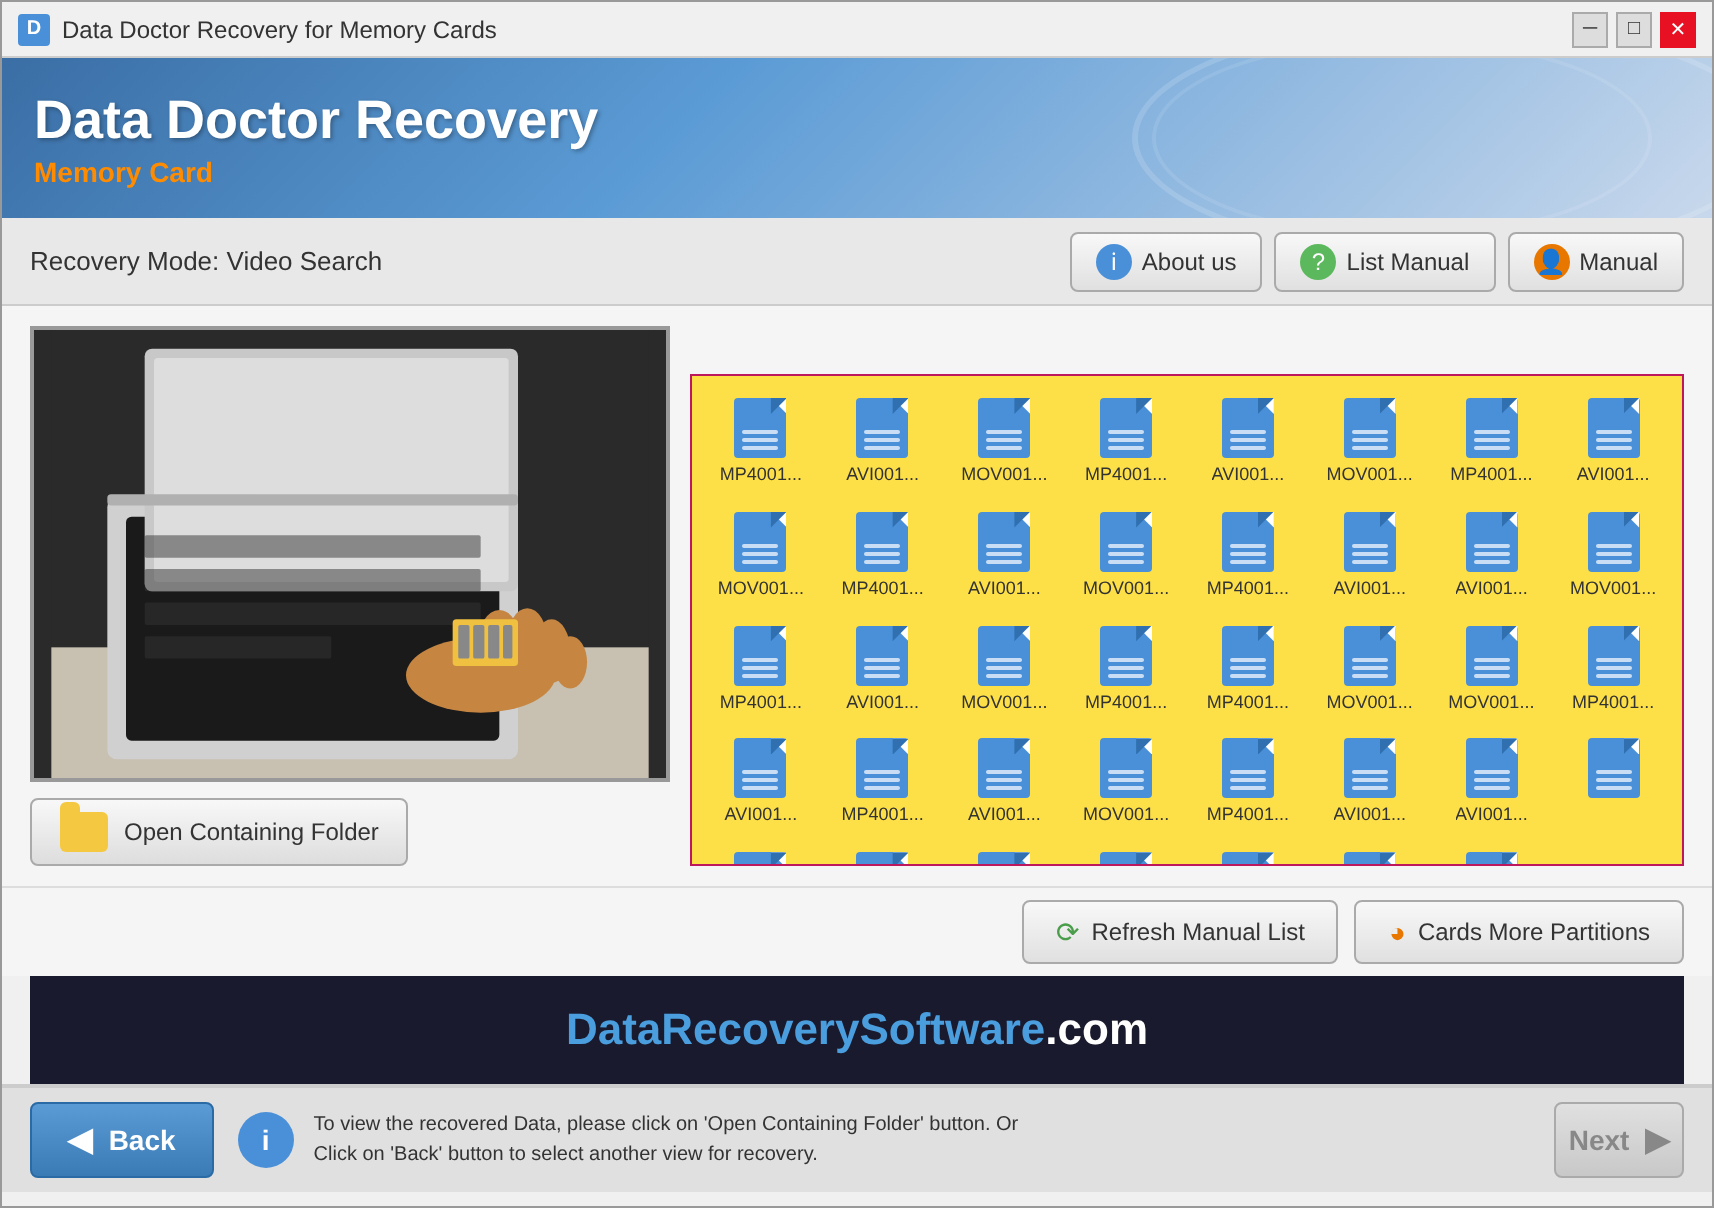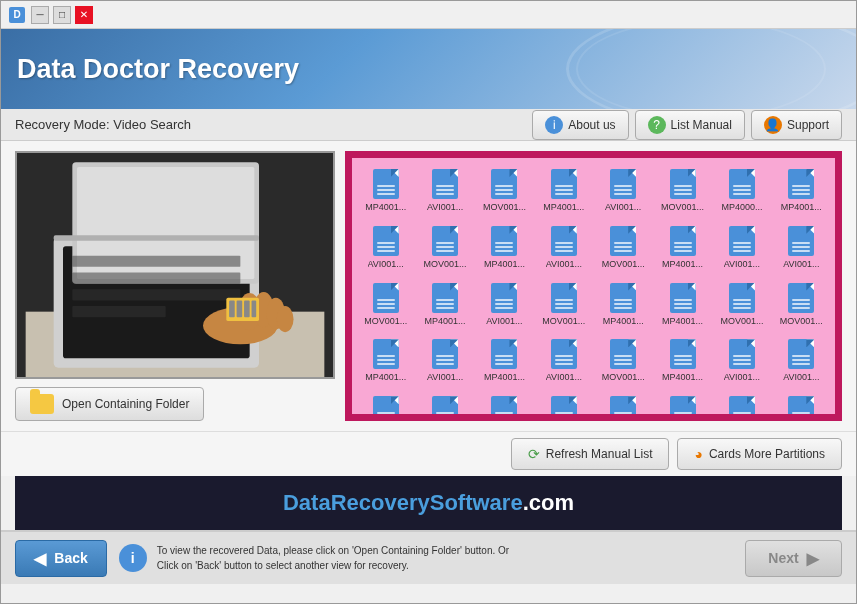--- a/index.html
+++ b/index.html
@@ -111,21 +111,21 @@
       top: -10px;
       width: 250px;
       height: 100px;
       border: 2px solid rgba(255,255,255,0.1);
       border-radius: 50%;
     }
 
     
     .toolbar {
       background: #e8e8e8;
-      height: 32px;
+      height: 44px;
       display: flex;
       align-items: center;
       padding: 0 14px;
       border-bottom: 1px solid #ccc;
     }
     .toolbar-mode {
       font-size: 13px;
       color: #333;
       flex: 1;
     }
@@ -217,25 +217,26 @@
       left: 0;
       width: 10px;
       height: 5px;
       background: #f5c842;
       border-radius: 3px 3px 0 0;
     }
 
     
     .file-grid-panel {
       flex: 1;
-      background: #f9a8d4;
-      border: 7px solid #be185d;
+      background: #fde047;
+      border: 1px solid #be185d;
       overflow-y: scroll;
       overflow-x: hidden;
       padding: 6px;
+      margin-top: 24px;
     }
     .file-grid {
       display: grid;
       grid-template-columns: repeat(8, 1fr);
       gap: 4px;
     }
     .file-item {
       display: flex;
       flex-direction: column;
       align-items: center;
@@ -391,21 +392,21 @@
     }
     .footer-text {
       font-size: 10px;
       color: #333;
       line-height: 1.5;
     }
     .next-btn {
       display: flex;
       align-items: center;
       gap: 8px;
-      padding: 8px 22px;
+      padding: 8px 6px;
       background: linear-gradient(to bottom, #e0e0e0, #c8c8c8);
       border: 1px solid #aaa;
       border-radius: 4px;
       cursor: pointer;
       font-size: 14px;
       font-weight: bold;
       color: #888;
     }
 
     
@@ -417,51 +418,53 @@
     .refresh-icon { display: inline-block; font-size: 14px; color: #4a9d4a; }
     .pie-icon { display: inline-block; font-size: 14px; color: #e87700; }
 
     .chevron { font-size: 16px; }
   </style>
 </head>
 <body>
 
 <div class="titlebar">
   <div class="titlebar-icon">D</div>
+  <span class="titlebar-title">Data Doctor Recovery for Memory Cards</span>
   <div class="titlebar-controls">
     <div class="titlebar-btn">─</div>
     <div class="titlebar-btn">□</div>
     <div class="titlebar-btn">✕</div>
   </div>
 </div>
 
 <div class="header-band">
   <div class="header-logo">
     <span class="header-logo-main">Data  Doctor  Recovery</span>
+    <span class="header-logo-sub">Memory Card</span>
   </div>
   <div class="header-decorations">
     <div class="header-curve"></div>
     <div class="header-curve2"></div>
   </div>
 </div>
 
 <div class="toolbar">
   <span class="toolbar-mode">Recovery Mode: Video Search</span>
   <div class="toolbar-buttons">
     <button class="toolbar-action-btn">
       <span class="btn-icon-circle blue-circle">ℹ</span>
       <span>About us</span>
     </button>
     <button class="toolbar-action-btn">
       <span class="btn-icon-circle green-circle">?</span>
       <span>List Manual</span>
     </button>
     <button class="toolbar-action-btn">
       <span class="btn-icon-circle orange-circle">👤</span>
-      <span>Support</span>
+      <span>Manual</span>
     </button>
   </div>
 </div>
 
 <div class="main-content">
 
   <div class="left-panel">
     <div class="preview-image">
       <svg class="laptop-svg" viewBox="0 0 320 240" xmlns="http://www.w3.org/2000/svg">
 
@@ -567,32 +570,20 @@
           <div class="file-icon">
             <div class="file-icon-shape">
               <div class="file-icon-lines">
                 <div class="file-icon-line"></div>
                 <div class="file-icon-line"></div>
                 <div class="file-icon-line"></div>
               </div>
             </div>
           </div>
           <div class="file-name">MOV001...</div>
-        </div>
-        <div class="file-item">
-          <div class="file-icon">
-            <div class="file-icon-shape">
-              <div class="file-icon-lines">
-                <div class="file-icon-line"></div>
-                <div class="file-icon-line"></div>
-                <div class="file-icon-line"></div>
-              </div>
-            </div>
-          </div>
-          <div class="file-name">MP4000...</div>
         </div>
         <div class="file-item">
           <div class="file-icon">
             <div class="file-icon-shape">
               <div class="file-icon-lines">
                 <div class="file-icon-line"></div>
                 <div class="file-icon-line"></div>
                 <div class="file-icon-line"></div>
               </div>
             </div>

